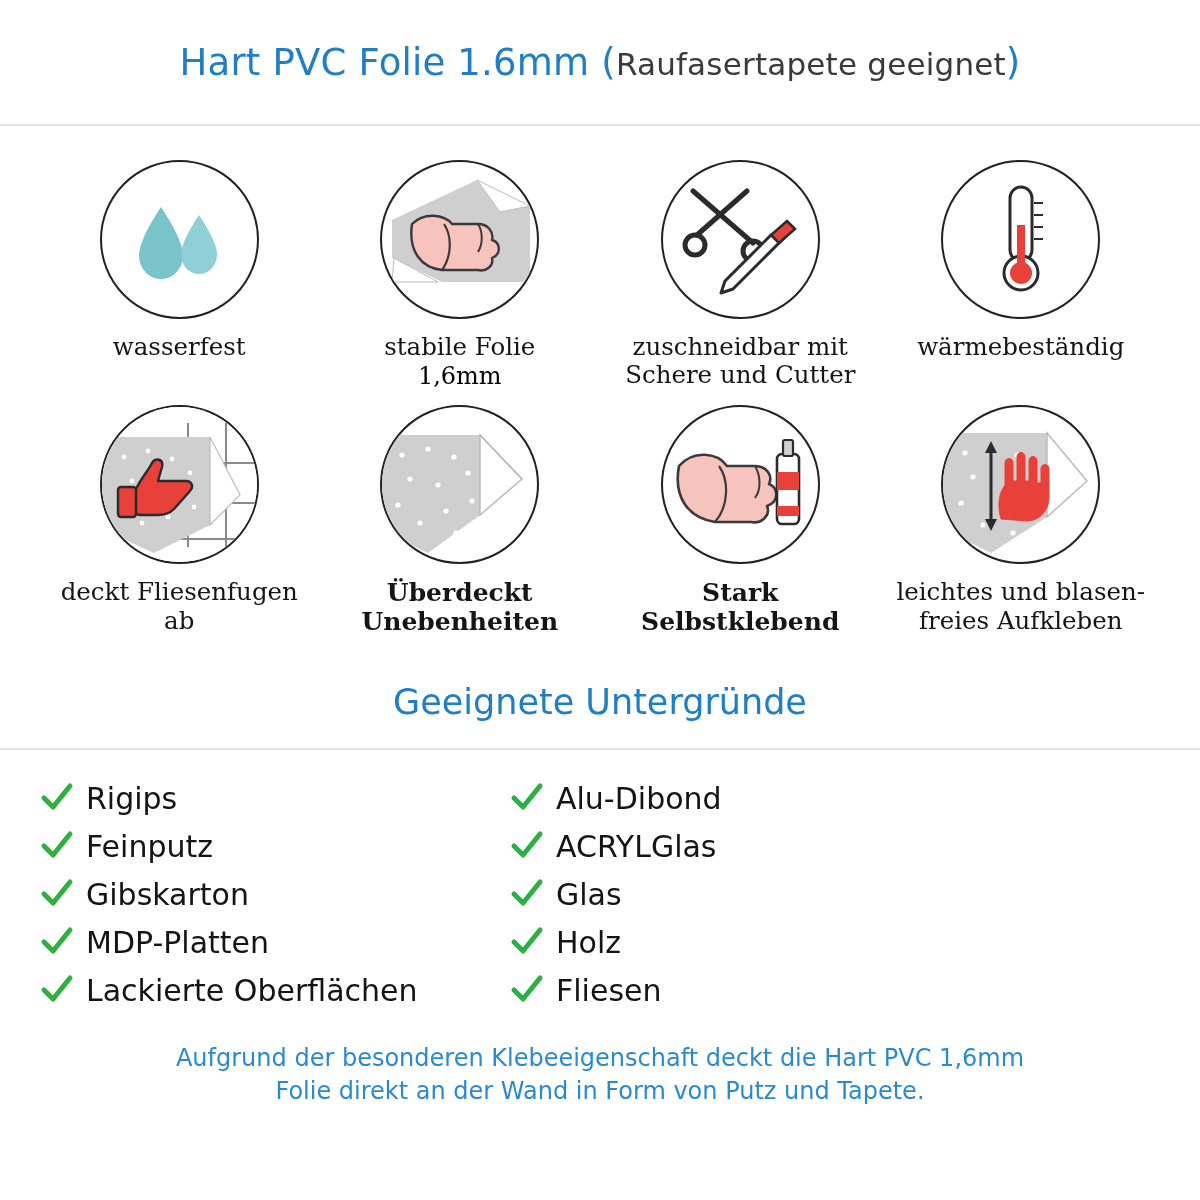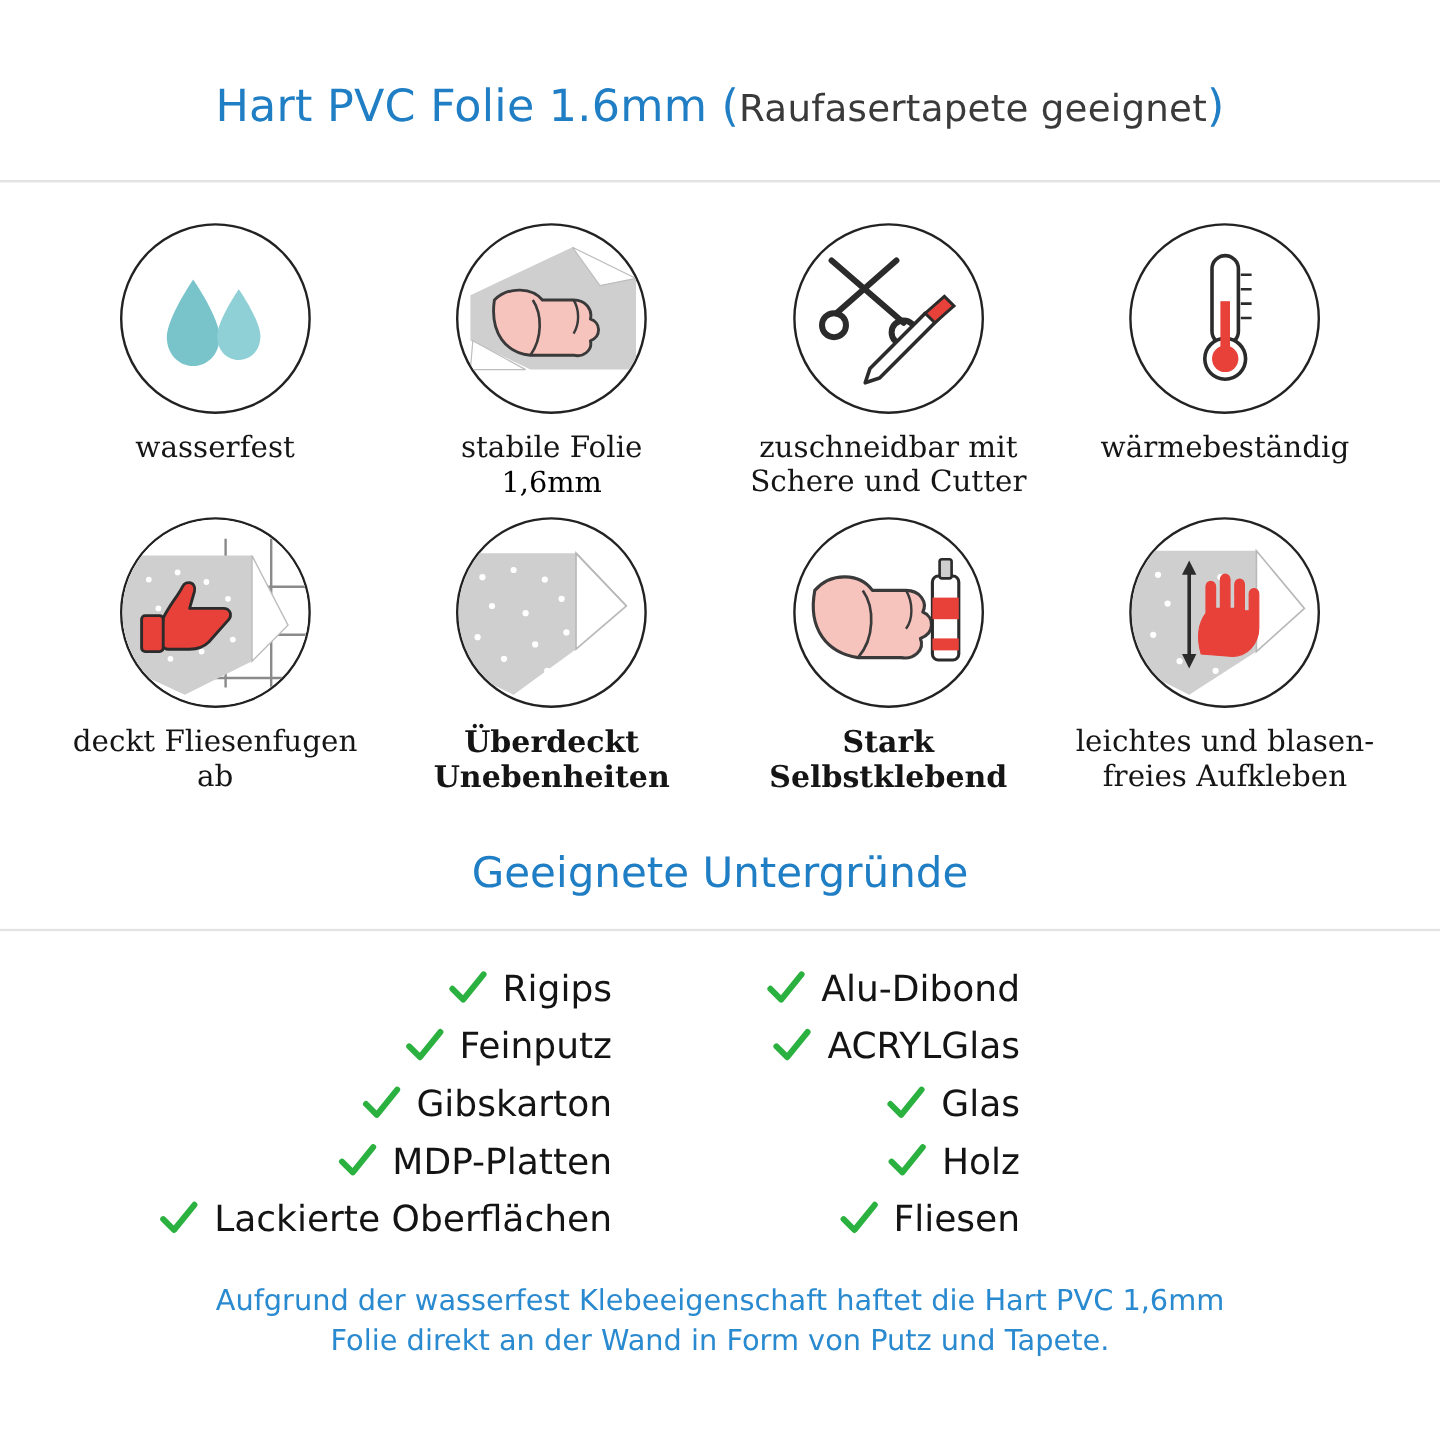--- a/index.html
+++ b/index.html
@@ -22,21 +22,20 @@
   }
 
   
   .header {
     height: 126px;
     display: flex;
     align-items: center;
     justify-content: center;
     border-bottom: 2px solid #e3e3e3;
     box-sizing: border-box;
-    margin-top: 26px;
   }
   .header-title {
     font-size: 37px;
     color: #1f7ec4;
     letter-spacing: 0.2px;
     white-space: nowrap;
   }
   .header-title .paren {
     color: #1f7ec4;
   }
@@ -111,21 +110,20 @@
   }
   .check-col {
     display: flex;
     flex-direction: column;
   }
   .check-item {
     display: flex;
     align-items: center;
     margin-bottom: 4px;
     height: 44px;
-    justify-content: flex-end;
   }
   .check-mark {
     width: 34px;
     height: 34px;
     flex: 0 0 34px;
     margin-right: 12px;
     position: relative;
   }
   .check-mark svg { display: block; }
   .check-text {
@@ -400,17 +398,17 @@
             </svg>
           </span>
         <span class="check-text">Fliesen</span>
       </div>
     </div>
 
 
   </div>
 
   <div class="footer">
-    <div>Aufgrund der wasserfest Klebeeigenschaft haftet die Hart PVC 1,6mm</div>
+    <div>Aufgrund der besonderen Klebeeigenschaft deckt die Hart PVC 1,6mm</div>
     <div>Folie direkt an der Wand in Form von Putz und Tapete.</div>
   </div>
 
 </div>
 
 </body></html>

